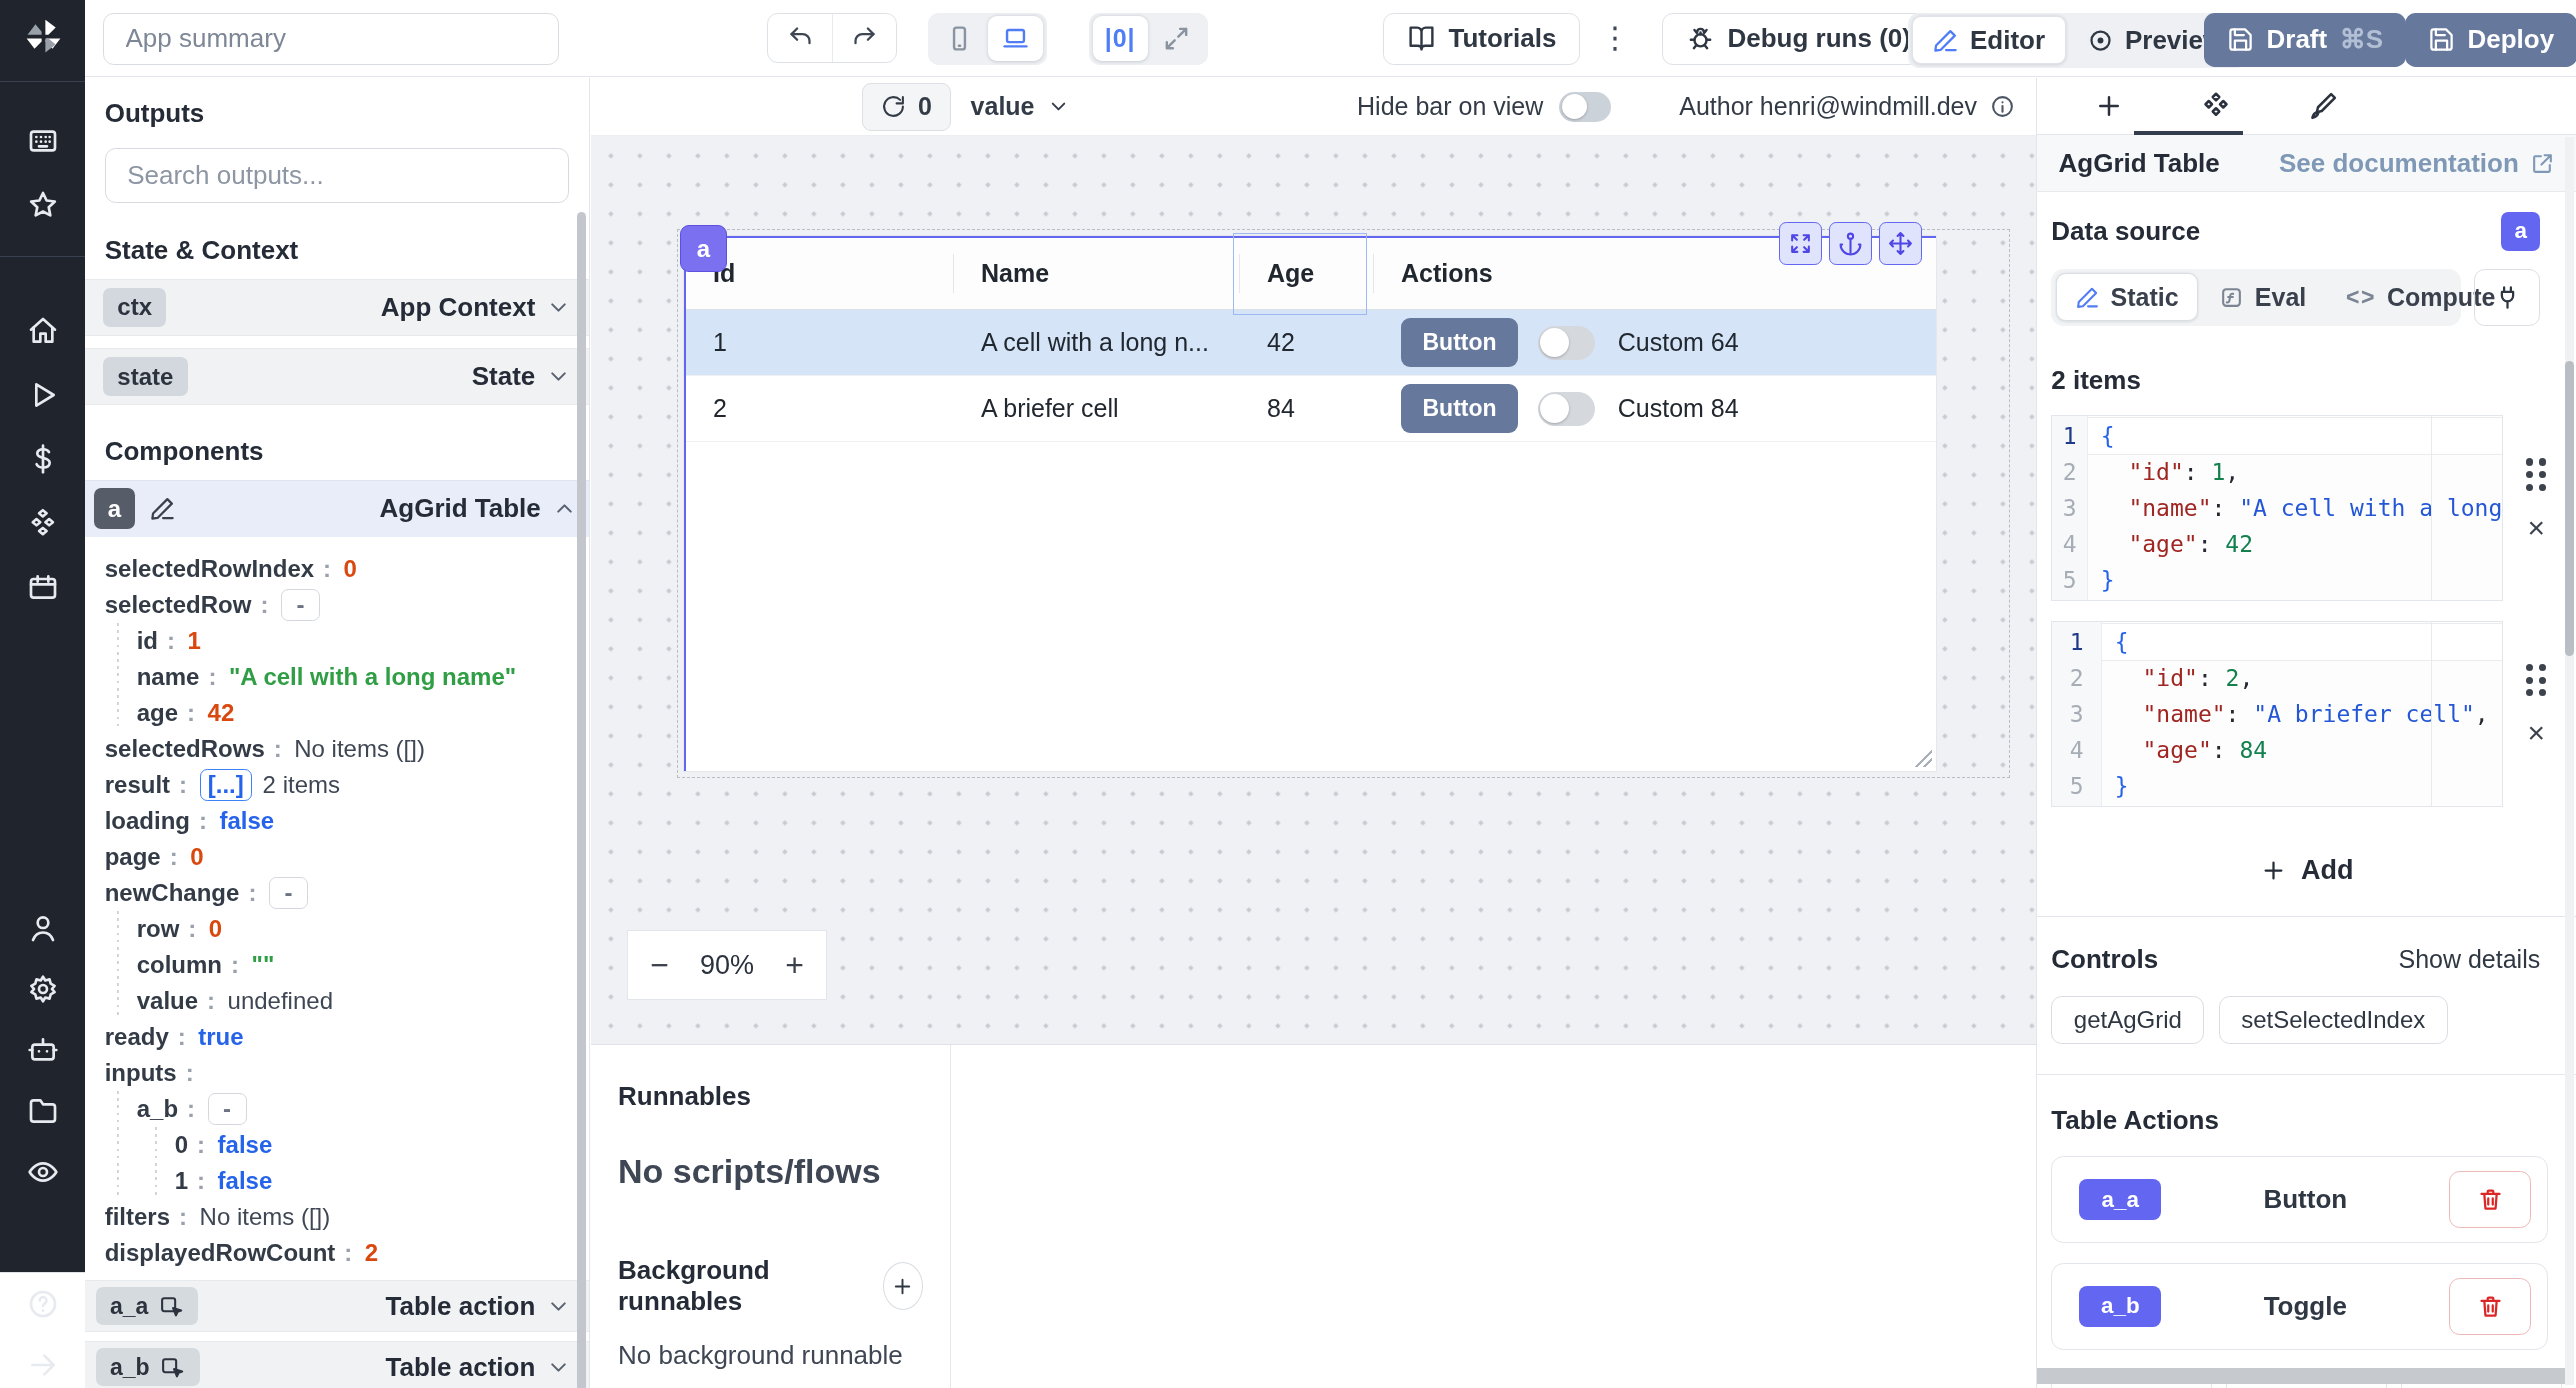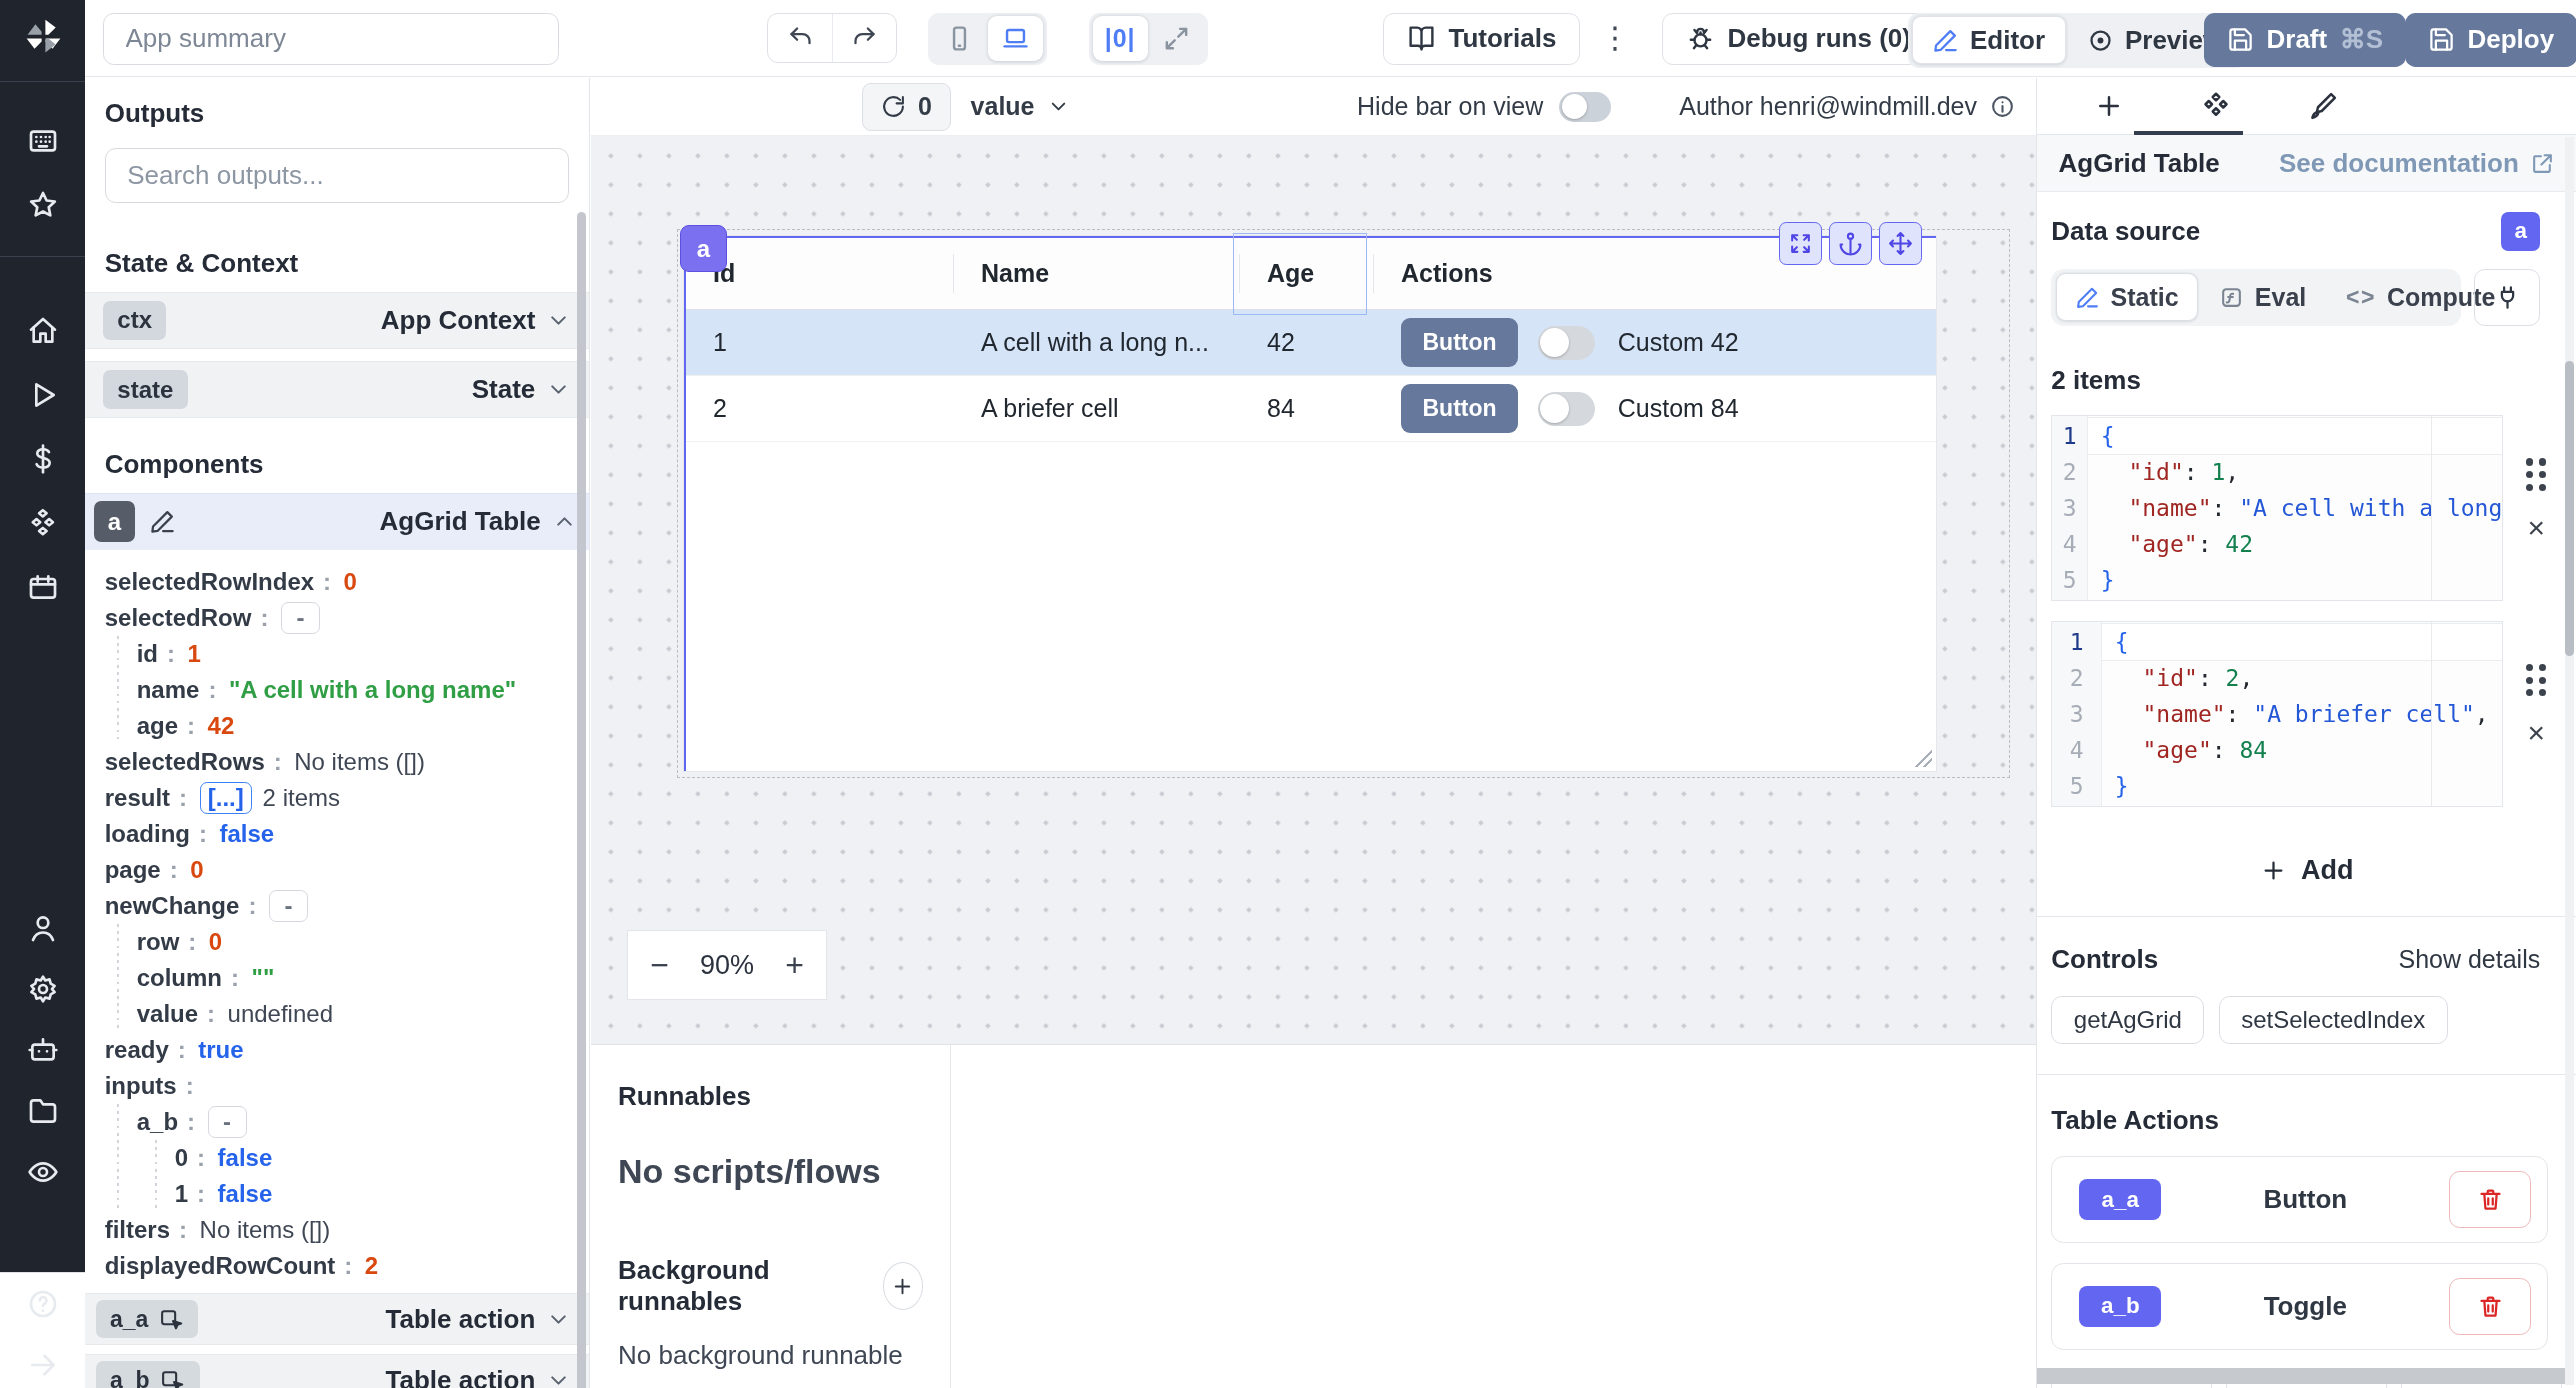--- a/index.html
+++ b/index.html
@@ -42,21 +42,21 @@
   .slate-btn { display:flex; align-items:center; gap:12.5px; height:54px; padding:0 23px; border-radius:10.7px; background:#66799c; color:#fff; font-size:26px; font-weight:600; cursor:pointer; border:none; }
   .slate-btn svg { width:27px; height:27px; }
   .shortcut { color:#b3bfd4; font-weight:600; }
 
   
   .left-panel { position:absolute; left:85px; top:78px; width:505px; height:1310px; background:#fff; border-right:0.9px solid #e2e5e9; z-index:10; overflow:hidden; }
   .lp-h1 { font-size:26px; font-weight:700; color:#252c37; }
   .lp-section { padding:19.7px 19.7px 0 19.7px; }
   .search-box { margin-top:19.7px; width:100%; height:55px; border:0.9px solid #d6dade; border-radius:10.7px; padding:0 21.5px; font-size:26px; color:#3c4450; font-family:inherit; outline:none; }
   .search-box::placeholder { color:#8d96a3; }
-  .lp-h2 { margin-top:45px; font-size:26px; font-weight:700; color:#252c37; }
+  .lp-h2 { margin-top:32px; font-size:26px; font-weight:700; color:#252c37; }
   .kv-row { margin-top:12.5px; display:flex; align-items:center; height:57px; background:#f0f2f4; border-top:0.9px solid #e7eaed; border-bottom:0.9px solid #e7eaed; padding:0 18px; cursor:pointer; }
   .kv-badge { background:#d3d8de; color:#2c333e; border-radius:7.2px; padding:5.4px 14.3px; font-size:24px; font-weight:700; }
   .kv-label { margin-left:auto; font-size:26px; font-weight:700; color:#252c37; display:flex; align-items:center; gap:10.7px; }
   .kv-label svg { width:25px; height:25px; color:#5a6270; }
   .comp-head { margin-top:12.5px; display:flex; align-items:center; height:57px; background:#e9edf9; border-top:0.9px solid #dfe4f2; padding:0 12.5px 0 9px; cursor:pointer; }
   .comp-a { width:41px; height:41px; background:#565d68; color:#fff; border-radius:7.2px; display:flex; align-items:center; justify-content:center; font-size:24px; font-weight:700; }
   .comp-pencil { width:41px; height:41px; margin-left:7.2px; display:flex; align-items:center; justify-content:center; color:#3a414d; border-radius:7.2px; }
   .comp-pencil svg { width:27px; height:27px; }
   .tree { padding:14.3px 0 0 19.7px; }
   .trow { display:flex; align-items:center; height:36px; font-size:24px; font-weight:600; white-space:nowrap; cursor:default; }
@@ -659,21 +659,21 @@
               <div class="ag-col" style="width:564px;flex:1;">Actions</div>
             </div>
           <div id="ag-rows">
               <div class="ag-row sel">
      <div class="ag-col" style="width:268px">1</div>
      <div class="ag-col" style="width:286px">A cell with a long n...</div>
      <div class="ag-col" style="width:134px">42</div>
      <div class="ag-col" style="flex:1">
        <button class="cell-btn">Button</button>
        <span class="cell-tgl"></span>
-       <span>Custom 42</span>
+       <span>Custom 64</span>
      </div>
    </div>
               <div class="ag-row">
      <div class="ag-col" style="width:268px">2</div>
      <div class="ag-col" style="width:286px">A briefer cell</div>
      <div class="ag-col" style="width:134px">84</div>
      <div class="ag-col" style="flex:1">
        <button class="cell-btn">Button</button>
        <span class="cell-tgl"></span>
        <span>Custom 84</span>

